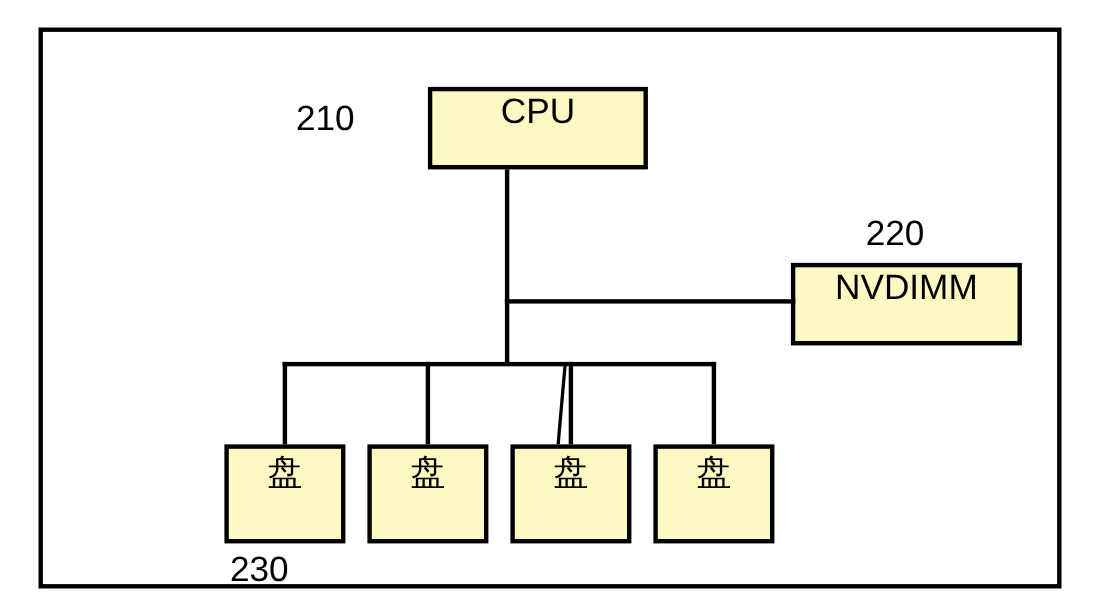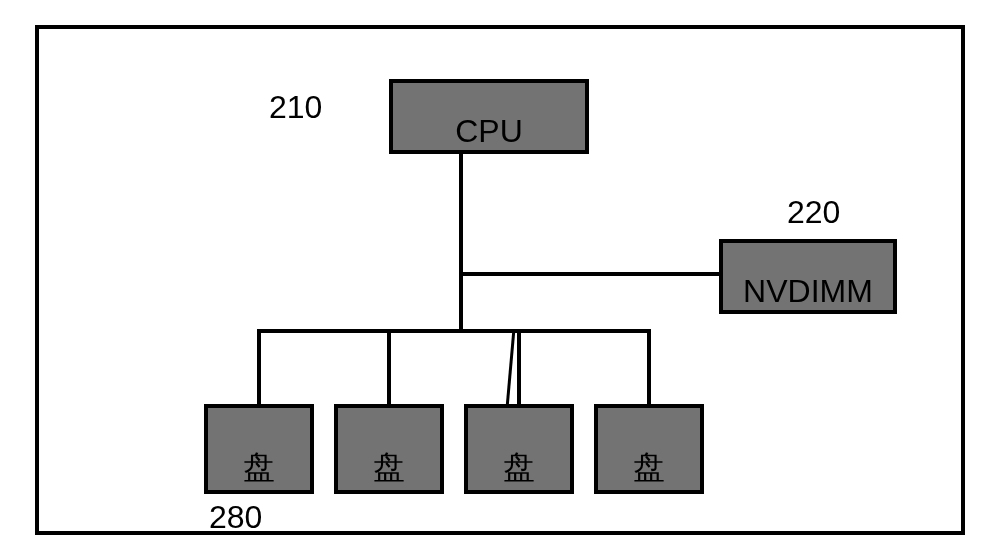--- a/index.html
+++ b/index.html
@@ -14,23 +14,23 @@
       position: absolute;
       left: 35px;
       top: 25px;
       width: 930px;
       height: 510px;
       border: 4px solid #000;
     }
     .box {
       position: absolute;
       border: 4px solid #000;
-      background: #737373;
+      background: #fef9c3;
       display: flex;
-      align-items: flex-end;
+      align-items: flex-start;
       justify-content: center;
       font-size: 32px;
       font-weight: 500;
     }
     .label {
       position: absolute;
       font-size: 32px;
     }
     
     .cpu {
@@ -41,21 +41,21 @@
     }
     .lbl-210 {
       left: 230px;
       top: 60px;
       text-align: right;
     }
     
     .nvdimm {
       left: 680px;
       top: 210px;
-      width: 178px;
+      width: 210px;
       height: 75px;
     }
     .lbl-220 {
       left: 748px;
       top: 165px;
     }
     
     .disk {
       top: 375px;
       width: 110px;
@@ -152,15 +152,15 @@
   <div class="box disk d2">
     <span>盘</span>
   </div>
   <div class="box disk d3">
     <span>盘</span>
   </div>
   <div class="box disk d4">
     <span>盘</span>
   </div>
 
-  <div class="label lbl-230">280</div>
+  <div class="label lbl-230">230</div>
 
 </div>
 
 </body></html>

